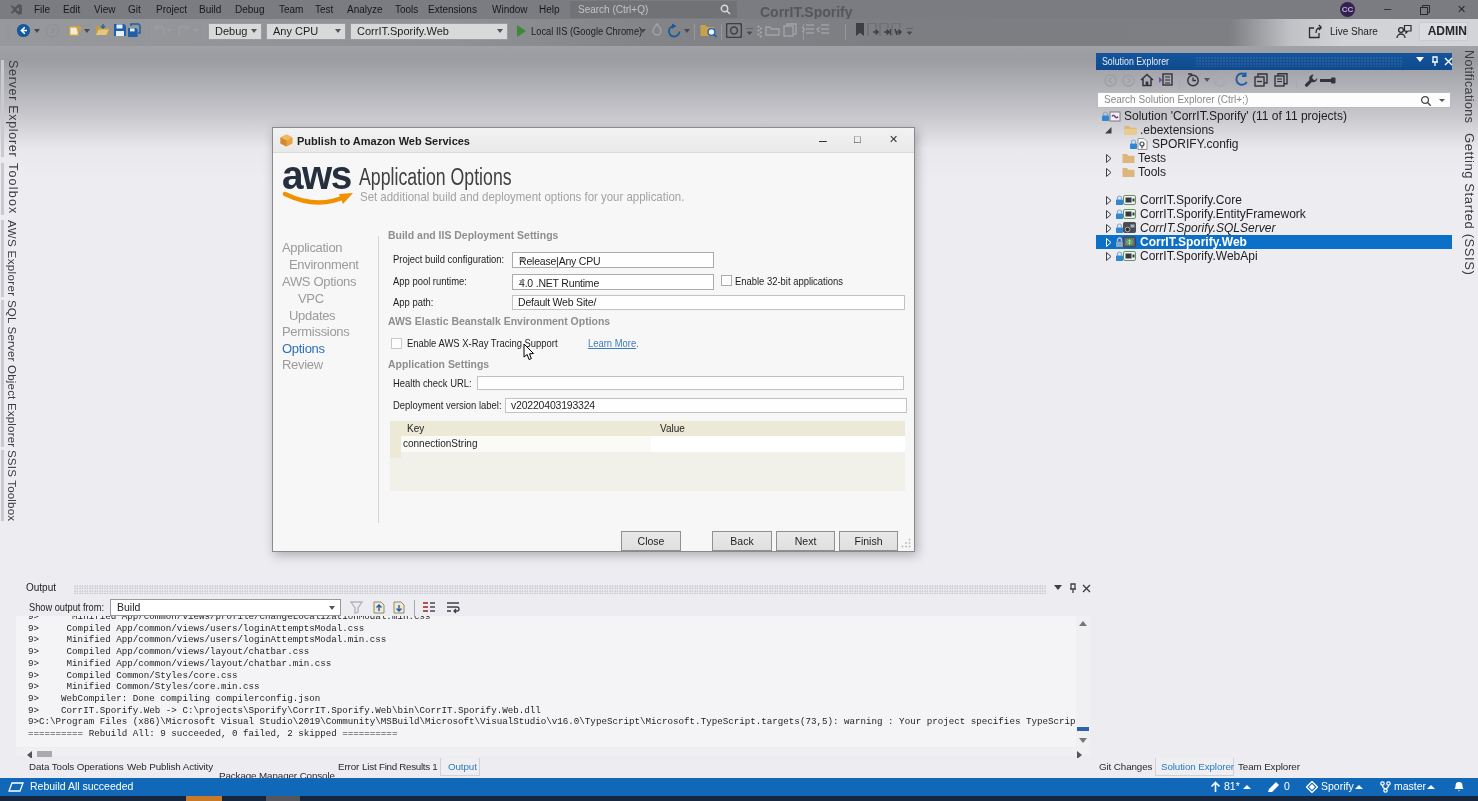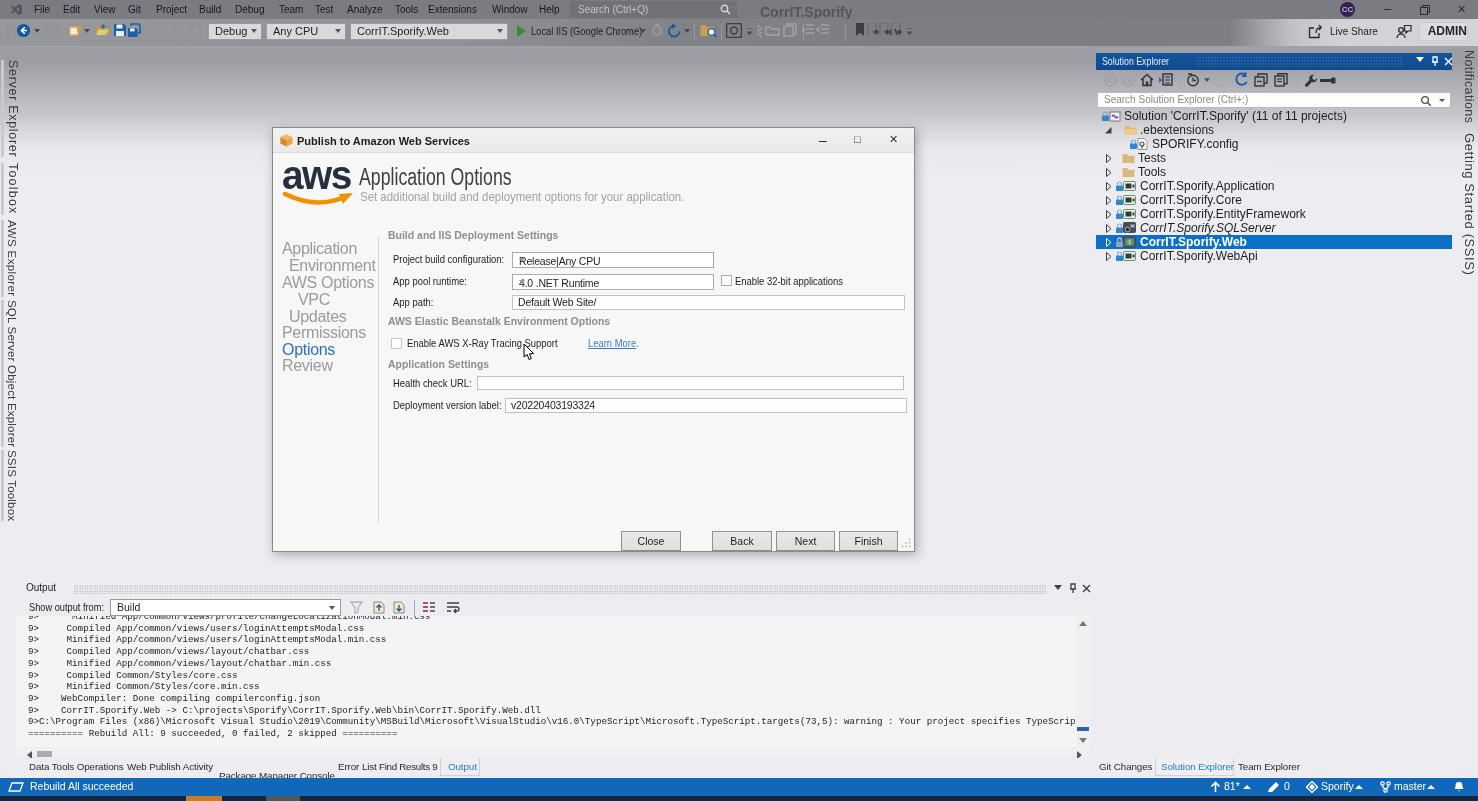--- a/index.html
+++ b/index.html
@@ -28,21 +28,21 @@
 .vtabL { writing-mode:vertical-lr; left:6px; }
 .vtabL::before { content:""; position:absolute; left:-5px; top:0; bottom:0; width:3px; background:#C9CACF; }
 .vtabR { writing-mode:vertical-lr; left:1462px; }
 
 #dlg { left:272px; top:127px; width:643px; height:425px; background:#F7F7F7; border:1px solid #8A8A8A; box-shadow:2px 3px 10px rgba(70,70,80,0.4); }
 #dlgtitle { position:absolute; left:0; top:0; width:100%; height:25px; background:linear-gradient(to bottom,#F2F2F2,#E9E9E9); border-bottom:1px solid #DADADA; }
 #dlgtitle .t { position:absolute; left:24px; top:7px; font-size:11px; font-weight:bold; color:#1E1E1E; }
 #awslogo { position:absolute; left:9px; top:30px; width:80px; height:54px; }
 #dlghdr-t { position:absolute; left:86px; top:36px; font-size:23px; color:#404040; transform-origin:left top; transform:scaleX(0.77); white-space:nowrap; }
 #dlghdr-s { position:absolute; left:87px; top:61px; font-size:13px; color:#A3A3A6; transform-origin:left top; transform:scaleX(0.88); white-space:nowrap; }
-.nav { position:absolute; font-size:16px; letter-spacing:-0.3px; color:#9B9B9B; }
+.nav { position:absolute; font-size:13px; letter-spacing:-0.3px; color:#9B9B9B; }
 #dlgsep { position:absolute; left:105px; top:108px; width:1px; height:287px; background:#D5D5D5; }
 .h2 { position:absolute; font-size:11.5px; font-weight:bold; color:#8E8E8E; transform-origin:left top; transform:scaleX(0.91); white-space:nowrap; }
 .lbl { position:absolute; font-size:11.5px; color:#1E1E1E; transform-origin:left top; transform:scaleX(0.82); white-space:nowrap; }
 .combo { position:absolute; background:#fff; border:1px solid #ABABAB; font-size:10.5px; letter-spacing:-0.2px; color:#1E1E1E; }
 .combo span { position:absolute; left:6px; top:1px; line-height:14px; }
 .combo .da { position:absolute; right:5px; top:5px; width:0; height:0; border-left:3.5px solid transparent; border-right:3.5px solid transparent; border-top:4px solid #9A9A9E; }
 .tbox { position:absolute; background:#FEFEFE; border:1px solid #C2C2C2; font-size:10.5px; letter-spacing:-0.2px; color:#1E1E1E; }
 .tbox span { position:absolute; left:5px; top:0; line-height:13px; }
 .cb { position:absolute; width:11px; height:11px; background:#FDFDFD; border:1px solid #ABABAB; }
 .btn { position:absolute; height:20px; background:linear-gradient(#E9E9E9,#DFDFDF); border:1px solid #909090; font-size:10.5px; color:#1E1E1E; text-align:center; line-height:18px; }
@@ -381,35 +381,20 @@
       <span class="tx" style="left:42px;">Tests</span>
     </div>
     <div class="trow" style="top:56px;">
       <svg style="position:absolute;left:10px;top:3px;" width="6" height="9">
           <path d="M0.5 0.5 L5 4.5 L0.5 8.5 z" fill="none" stroke="#3E3F44" stroke-width="1"></path>
         </svg>
       <svg style="position:absolute;left:26px;top:2px;" width="13" height="11" viewBox="0 0 13 11">
           <path d="M0.5 10 V1 h4.5 l1.3 1.8 H12.5 v7.2 z" fill="#DCB67A"></path>
         </svg>
       <span class="tx" style="left:42px;">Tools</span>
-    </div>
-    <div class="trow" style="top:70px;">
-      <svg style="position:absolute;left:10px;top:3px;" width="6" height="9">
-          <path d="M0.5 0.5 L5 4.5 L0.5 8.5 z" fill="none" stroke="#3E3F44" stroke-width="1"></path>
-        </svg>
-      <svg class="lk" style="position:absolute;left:19px;top:2px;" width="9" height="11" viewBox="0 0 9 11">
-          <path d="M2.5 4.5 V3 a2 2 0 0 1 4 0 v1.5" fill="none" stroke="#7FA8CC" stroke-width="1.2"></path>
-          <rect x="1" y="4.5" width="7" height="5.5" fill="#2F86D2" rx="0.8"></rect>
-        </svg>
-      <svg style="position:absolute;left:27px;top:1px;" width="13" height="12" viewBox="0 0 13 12">
-          <rect x="0.5" y="1.5" width="12" height="9" rx="1.5" fill="#EFF5EF" stroke="#629460" stroke-width="1"></rect>
-          <rect x="2.5" y="3.5" width="6" height="5" fill="#37373D"></rect>
-          <rect x="9.5" y="4.5" width="2" height="3" fill="#37373D"></rect>
-        </svg>
-      <span class="tx" style="left:44px;">CorrIT.Sporify.Application</span>
     </div>
     <div class="trow" style="top:84px;">
       <svg style="position:absolute;left:10px;top:3px;" width="6" height="9">
           <path d="M0.5 0.5 L5 4.5 L0.5 8.5 z" fill="none" stroke="#3E3F44" stroke-width="1"></path>
         </svg>
       <svg class="lk" style="position:absolute;left:19px;top:2px;" width="9" height="11" viewBox="0 0 9 11">
           <path d="M2.5 4.5 V3 a2 2 0 0 1 4 0 v1.5" fill="none" stroke="#7FA8CC" stroke-width="1.2"></path>
           <rect x="1" y="4.5" width="7" height="5.5" fill="#2F86D2" rx="0.8"></rect>
         </svg>
       <svg style="position:absolute;left:27px;top:1px;" width="13" height="12" viewBox="0 0 13 12">
@@ -533,20 +518,29 @@
   <span class="lbl" style="left:315px;top:209px;color:#3E7CC0;"><u>Learn More</u>.</span>
   <span class="h2" style="left:115px;top:230px;">Application Settings</span>
   <span class="lbl" style="left:120px;top:249px;">Health check URL:</span>
   <div class="tbox" style="left:204px;top:248px;width:427px;height:14px;">
       <span></span>
     </div>
   <span class="lbl" style="left:120px;top:271px;">Deployment version label:</span>
   <div class="tbox" style="left:232px;top:270px;width:402px;height:15px;">
       <span>v20220403193324</span>
     </div>
+  <div style="position:absolute;left:117px;top:293px;width:515px;height:70px;background:#F1F0E9;">
+    <div style="position:absolute;left:0;top:0;width:11px;height:37px;background:#ECE9D6;"></div>
+    <div style="position:absolute;left:11px;top:0;width:504px;height:15px;background:#ECE9D6;"></div>
+    <span style="position:absolute;left:17px;top:2px;font-size:10px;color:#1E1E1E;">Key</span>
+    <span style="position:absolute;left:270px;top:2px;font-size:10px;color:#1E1E1E;">Value</span>
+    <div style="position:absolute;left:11px;top:15px;width:250px;height:16px;background:#FAFAF6;"></div>
+    <div style="position:absolute;left:261px;top:15px;width:254px;height:16px;background:#FFFFFF;"></div>
+    <span style="position:absolute;left:13px;top:17px;font-size:10px;color:#1E1E1E;">connectionString</span>
+  </div>
   <div class="btn" style="left:348px;top:403px;width:60px;">Close</div>
   <div class="btn" style="left:439px;top:403px;width:60px;">Back</div>
   <div class="btn" style="left:503px;top:403px;width:59px;">Next</div>
   <div class="btn" style="left:566px;top:403px;width:59px;">Finish</div>
   <svg style="position:absolute;right:3px;bottom:3px;" width="10" height="10">
       <g fill="#B9B9B9">
         <circle cx="8.5" cy="1.5" r="0.9"></circle>
         <circle cx="8.5" cy="5" r="0.9"></circle>
         <circle cx="8.5" cy="8.5" r="0.9"></circle>
         <circle cx="5" cy="5" r="0.9"></circle>
@@ -621,21 +615,21 @@
     <span style="position:absolute;left:11px;top:3px;width:0;height:0;border-top:4px solid transparent;border-bottom:4px solid transparent;border-right:5px solid #555;"></span>
     <div style="position:absolute;left:21px;top:3px;width:15px;height:6px;background:#A9AAAF;"></div>
     <span style="position:absolute;right:8px;top:3px;width:0;height:0;border-top:4px solid transparent;border-bottom:4px solid transparent;border-left:5px solid #555;"></span>
   </div>
 </div>
 <div id="btabs" class="abs">
   <span class="bt" style="left:29px;">Data Tools Operations</span>
   <span class="bt" style="left:127px;">Web Publish Activity</span>
   <span class="bt" style="left:219px;margin-top:9px;">Package Manager Console</span>
   <span class="bt" style="left:338px;">Error List</span>
-  <span class="bt" style="left:379px;letter-spacing:-0.3px;">Find Results 9</span>
+  <span class="bt" style="left:379px;letter-spacing:-0.3px;">Find Results 1</span>
   <div style="position:absolute;left:440px;top:0px;width:40px;height:18px;background:#EFEFF2;border:1px solid #D2D2D6;border-top:none;"></div>
   <span class="bt" style="left:448px;color:#2B7BC0;">Output</span>
   <span class="bt" style="left:1099px;">Git Changes</span>
   <div style="position:absolute;left:1155px;top:0px;width:79px;height:18px;background:#EFEFF2;border:1px solid #D2D2D6;border-top:none;"></div>
   <span class="bt" style="left:1161px;color:#2B7BC0;">Solution Explorer</span>
   <span class="bt" style="left:1238px;">Team Explorer</span>
 </div>
 <div id="status" class="abs">
   <svg style="position:absolute;left:8px;top:4px;" width="16" height="10" viewBox="0 0 16 10">
       <path d="M4 1 H15 L12 9 H1 z" fill="none" stroke="#fff" stroke-width="1.3"></path>

